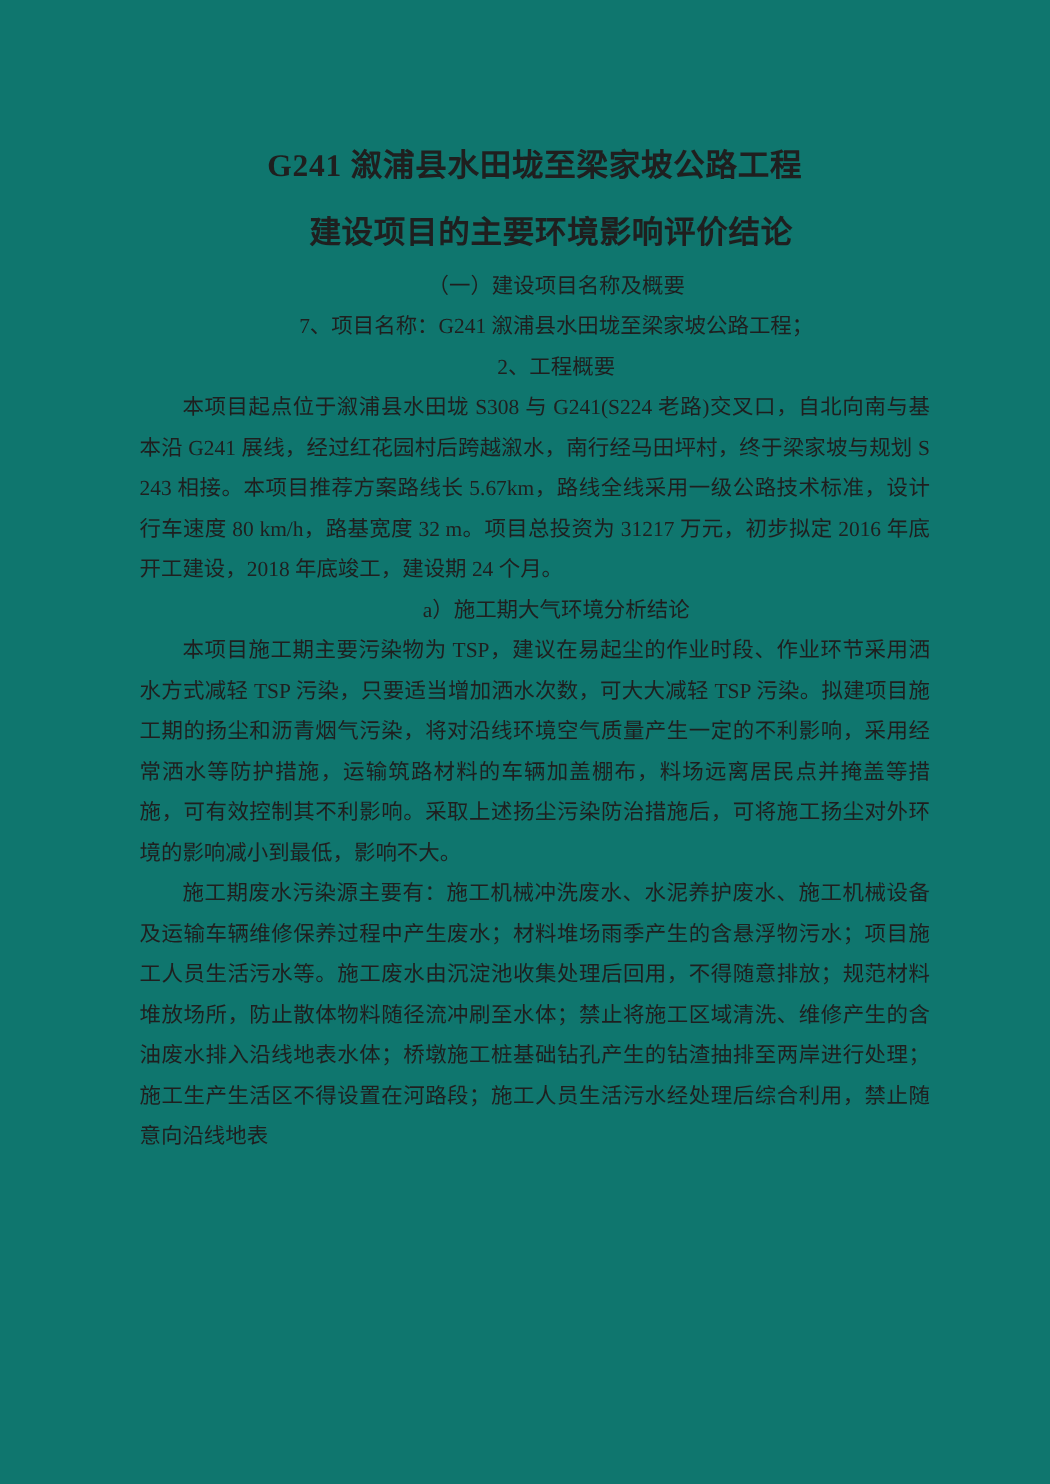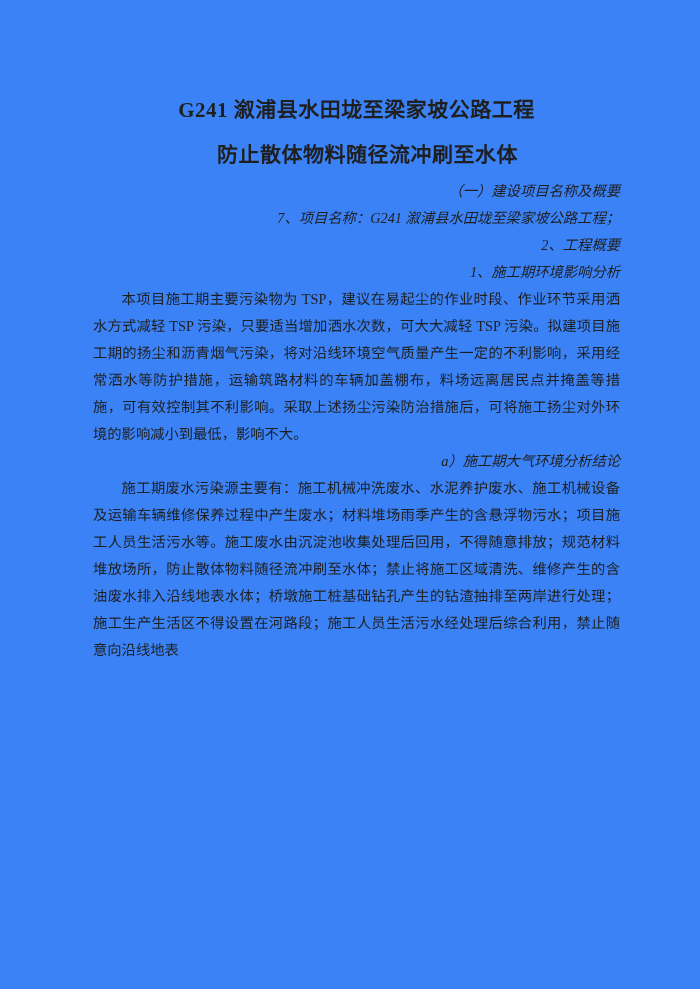--- a/index.html
+++ b/index.html
@@ -4,21 +4,21 @@
 <style>
   html, body {
     margin: 0;
     padding: 0;
     background: #ffffff;
   }
   .page {
     position: relative;
     width: 700px;
     height: 989px;
-    background: #3b82f6;
+    background: #0f766e;
     overflow: hidden;
     font-family: "Liberation Serif", "DejaVu Serif", serif;
     color: #1f1f1f;
   }
   .content {
     position: absolute;
     left: 93px;
     top: 0;
     width: 527px;
   }
@@ -44,40 +44,39 @@
     font-size: 14.3px;
     line-height: 27px;
     text-align: justify;
     text-justify: inter-ideograph;
     text-indent: 2em;
     word-break: break-all;
   }
   
   .para.heading,
   .para.list-item {
-    text-align: right;
-    font-style: italic;
+    text-align: center;
   }
 </style>
 </head>
 <body>
 
 <div class="page">
   <div class="content">
 
     <div class="title-block">
       <div class="title-line">G241 溆浦县水田垅至梁家坡公路工程</div>
-      <div class="title-line second">防止散体物料随径流冲刷至水体</div>
+      <div class="title-line second">建设项目的主要环境影响评价结论</div>
     </div>
 
     <div class="paragraphs">
 
         <p class="para heading">（一）建设项目名称及概要</p>
         <p class="para list-item">7、项目名称：G241 溆浦县水田垅至梁家坡公路工程；</p>
         <p class="para list-item">2、工程概要</p>
-        <p class="para list-item">1、施工期环境影响分析</p>
+        <p class="para body">本项目起点位于溆浦县水田垅 S308 与 G241(S224 老路)交叉口，自北向南与基本沿 G241 展线，经过红花园村后跨越溆水，南行经马田坪村，终于梁家坡与规划 S243 相接。本项目推荐方案路线长 5.67km，路线全线采用一级公路技术标准，设计行车速度 80 km/h，路基宽度 32 m。项目总投资为 31217 万元，初步拟定 2016 年底开工建设，2018 年底竣工，建设期 24 个月。</p>
+        <p class="para list-item">a）施工期大气环境分析结论</p>
         <p class="para body">本项目施工期主要污染物为 TSP，建议在易起尘的作业时段、作业环节采用洒水方式减轻 TSP 污染，只要适当增加洒水次数，可大大减轻 TSP 污染。拟建项目施工期的扬尘和沥青烟气污染，将对沿线环境空气质量产生一定的不利影响，采用经常洒水等防护措施，运输筑路材料的车辆加盖棚布，料场远离居民点并掩盖等措施，可有效控制其不利影响。采取上述扬尘污染防治措施后，可将施工扬尘对外环境的影响减小到最低，影响不大。</p>
-        <p class="para list-item">a）施工期大气环境分析结论</p>
         <p class="para body">施工期废水污染源主要有：施工机械冲洗废水、水泥养护废水、施工机械设备及运输车辆维修保养过程中产生废水；材料堆场雨季产生的含悬浮物污水；项目施工人员生活污水等。施工废水由沉淀池收集处理后回用，不得随意排放；规范材料堆放场所，防止散体物料随径流冲刷至水体；禁止将施工区域清洗、维修产生的含油废水排入沿线地表水体；桥墩施工桩基础钻孔产生的钻渣抽排至两岸进行处理；施工生产生活区不得设置在河路段；施工人员生活污水经处理后综合利用，禁止随意向沿线地表</p>
       </div>
 
   </div>
 </div>
 
 </body></html>

